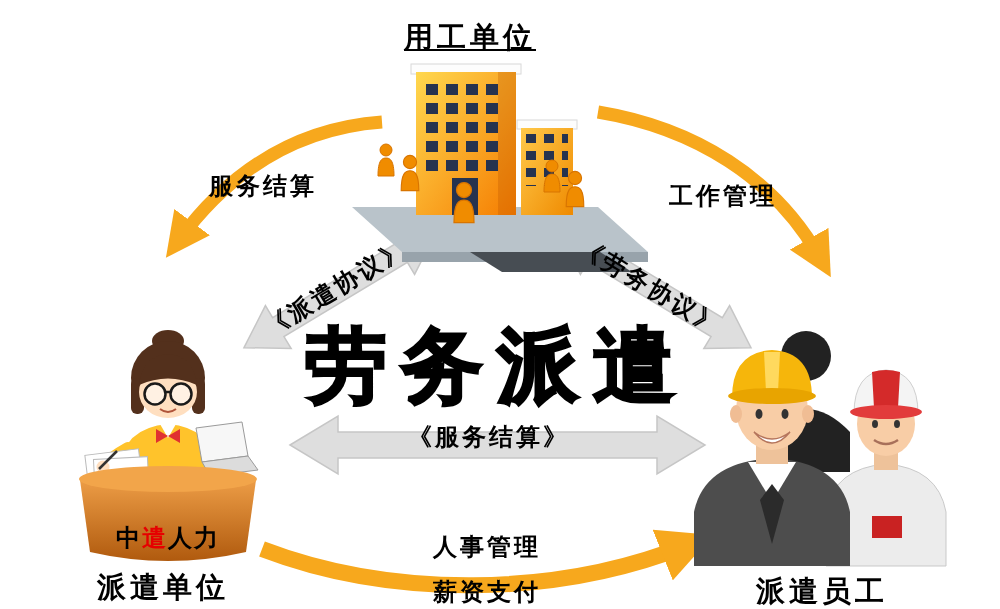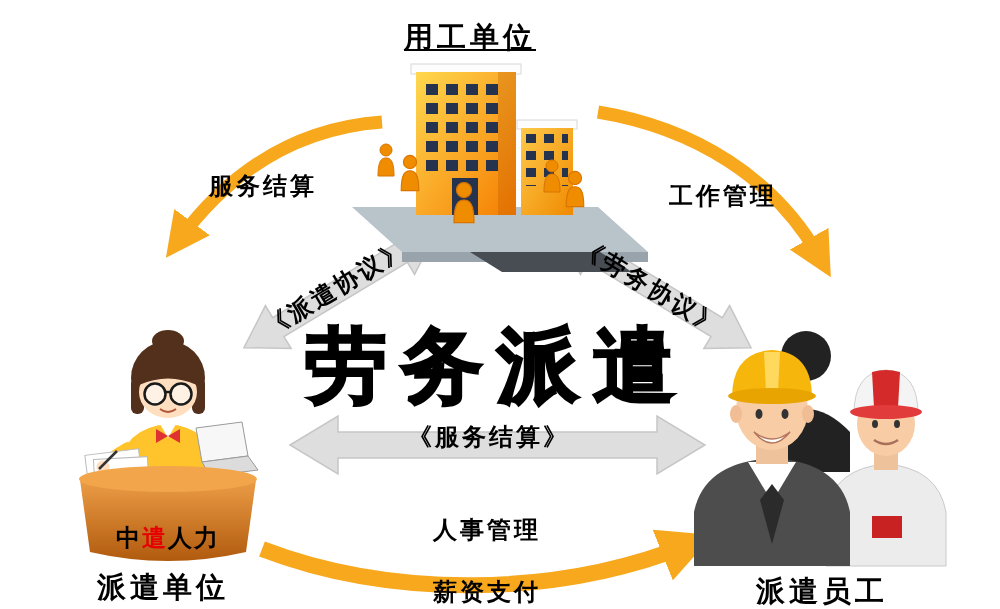--- a/index.html
+++ b/index.html
@@ -149,21 +149,21 @@
   <div class="lbl lbl-rel" style="left:723px;top:196px;">工作管理</div>
 
   <div class="lbl lbl-rel lbl-rot-l" style="left:336px;top:288px;">《派遣协议》</div>
 
   <div class="lbl lbl-rel lbl-rot-r" style="left:650px;top:287px;">《劳务协议》</div>
 
   <div class="lbl headline" style="left:497px;top:367px;">劳务派遣</div>
 
   <div class="lbl lbl-rel" style="left:489px;top:437px;">《服务结算》</div>
 
-  <div class="lbl lbl-rel" style="left:487px;top:530px;">人事管理</div>
+  <div class="lbl lbl-rel" style="left:487px;top:547px;">人事管理</div>
 
   <div class="lbl lbl-rel" style="left:487px;top:592px;">薪资支付</div>
 
   <div class="lbl lbl-node" style="left:163px;top:588px;">派遣单位</div>
 
   <div class="lbl deskbrand" style="left:168px;top:538px;">
     <span>中</span><span class="red">遣</span><span>人力</span>
   </div>
 
   <div class="lbl lbl-node" style="left:822px;top:592px;">派遣员工</div>

